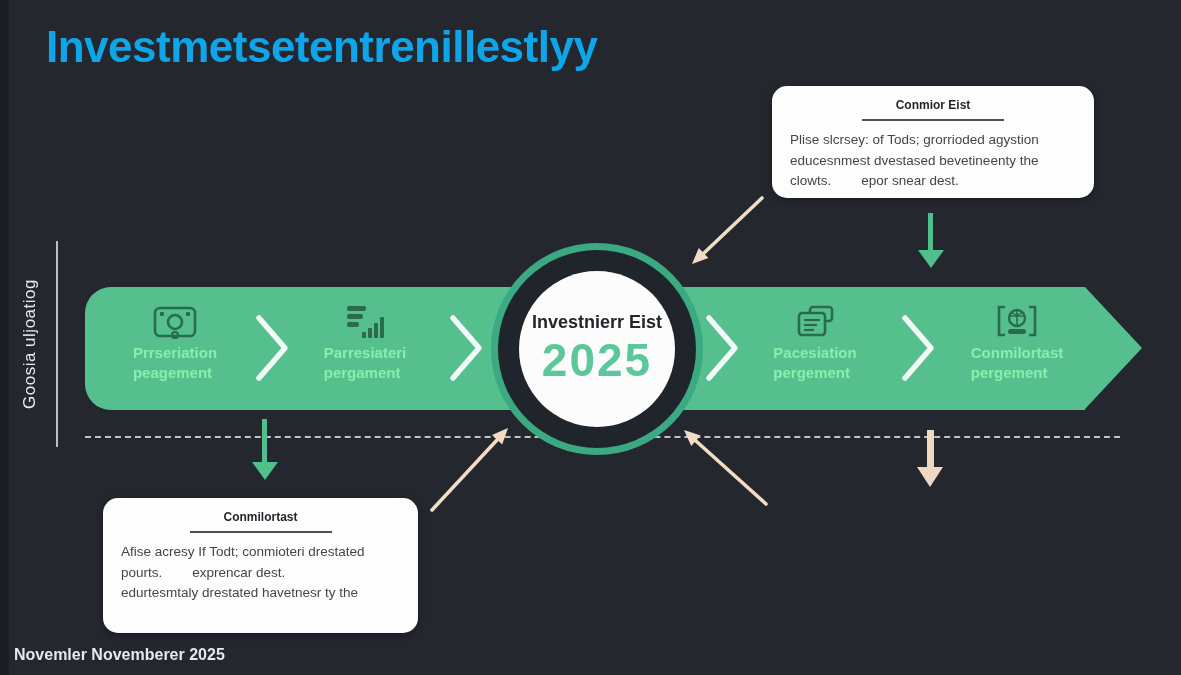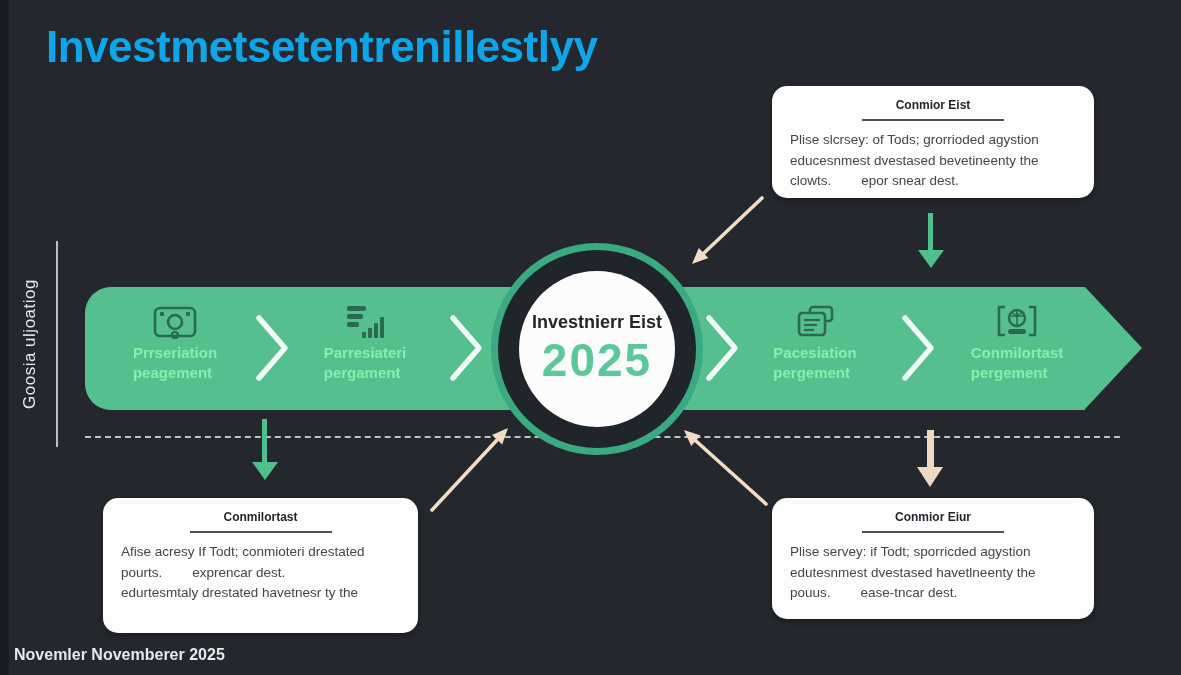--- a/index.html
+++ b/index.html
@@ -224,22 +224,15 @@
   </div>
 
   <div class="callout" id="callout-bl">
     <div class="callout-title">Conmilortast</div>
     <div class="callout-divider"></div>
     <div class="callout-line">Afise acresy If Todt; conmioteri drestated</div>
     <div class="callout-line">pourts.        exprencar dest.</div>
     <div class="callout-line">edurtesmtaly drestated havetnesr ty the</div>
   </div>
 
-  <div class="callout" id="callout-br">
-    <div class="callout-title">Conmior Eiur</div>
-    <div class="callout-divider"></div>
-    <div class="callout-line">Plise servey: if Todt; sporricded agystion</div>
-    <div class="callout-line">edutesnmest dvestased havetlneenty the</div>
-    <div class="callout-line">pouus.        ease-tncar dest.</div>
-  </div>
 
   <div class="footer-text">Novemler Novemberer 2025</div>
 </div>
 
 </body></html>

